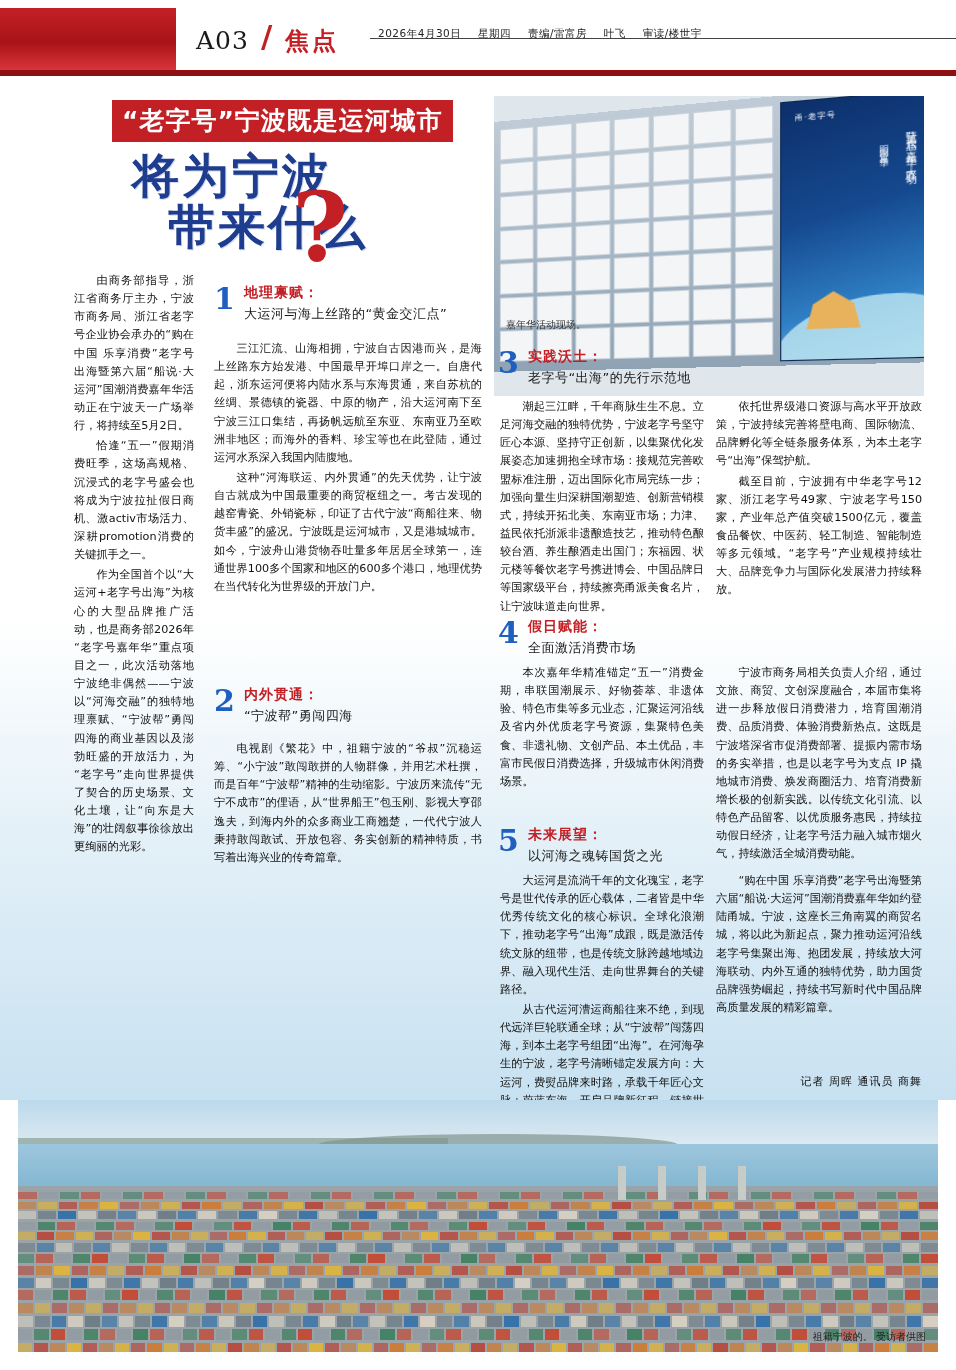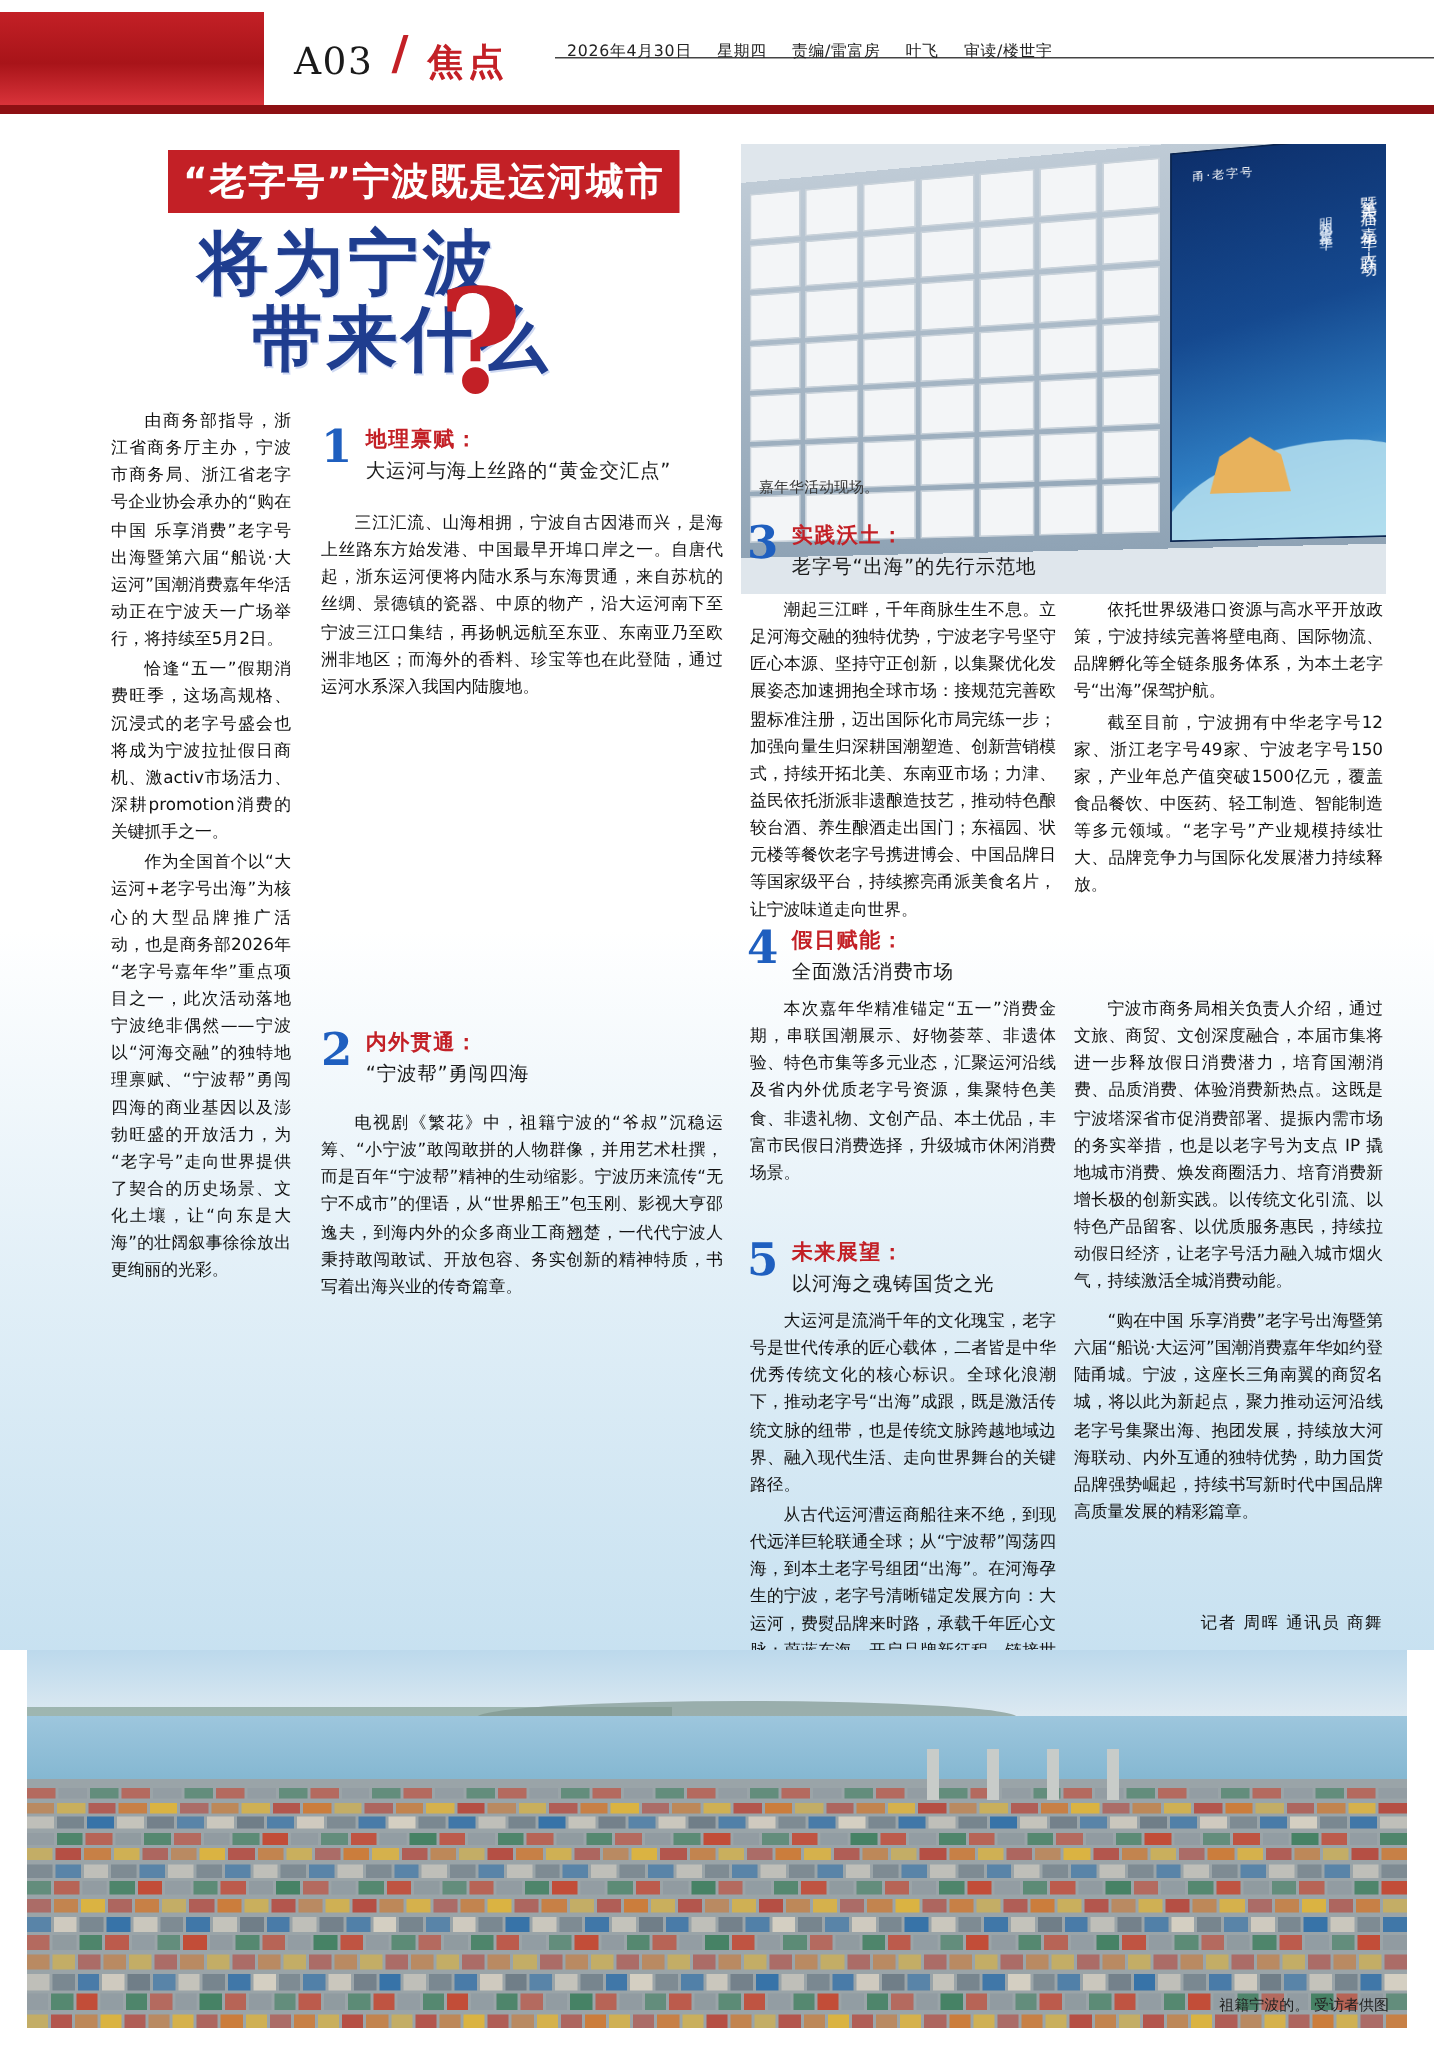--- a/index.html
+++ b/index.html
@@ -219,20 +219,21 @@
   <div class="sec inline" style="left:214px;top:284px;width:270px;">
     <div class="num">1</div>
     <div>
       <div class="t1">地理禀赋：</div>
       <div class="t2">大运河与海上丝路的“黄金交汇点”</div>
     </div>
   </div>
 
   <div class="col c2">
     <p>三江汇流、山海相拥，宁波自古因港而兴，是海上丝路东方始发港、中国最早开埠口岸之一。自唐代起，浙东运河便将内陆水系与东海贯通，来自苏杭的丝绸、景德镇的瓷器、中原的物产，沿大运河南下至宁波三江口集结，再扬帆远航至东亚、东南亚乃至欧洲非地区；而海外的香料、珍宝等也在此登陆，通过运河水系深入我国内陆腹地。</p>
+    <p>这种“河海联运、内外贯通”的先天优势，让宁波自古就成为中国最重要的商贸枢纽之一。考古发现的越窑青瓷、外销瓷标，印证了古代宁波“商船往来、物货丰盛”的盛况。宁波既是运河城市，又是港城城市。如今，宁波舟山港货物吞吐量多年居居全球第一，连通世界100多个国家和地区的600多个港口，地理优势在当代转化为世界级的开放门户。</p>
   </div>
 
   <div class="sec inline" style="left:214px;top:686px;width:270px;">
     <div class="num">2</div>
     <div>
       <div class="t1">内外贯通：</div>
       <div class="t2">“宁波帮”勇闯四海</div>
     </div>
   </div>
 

